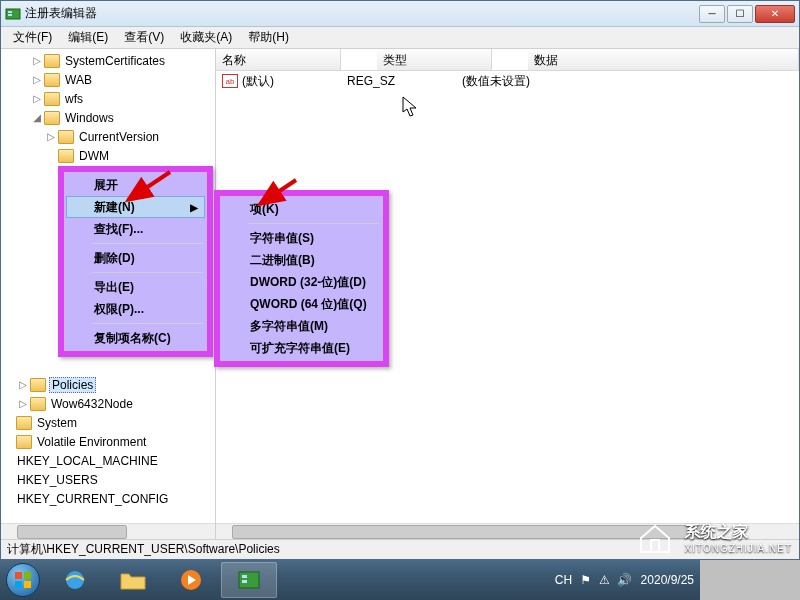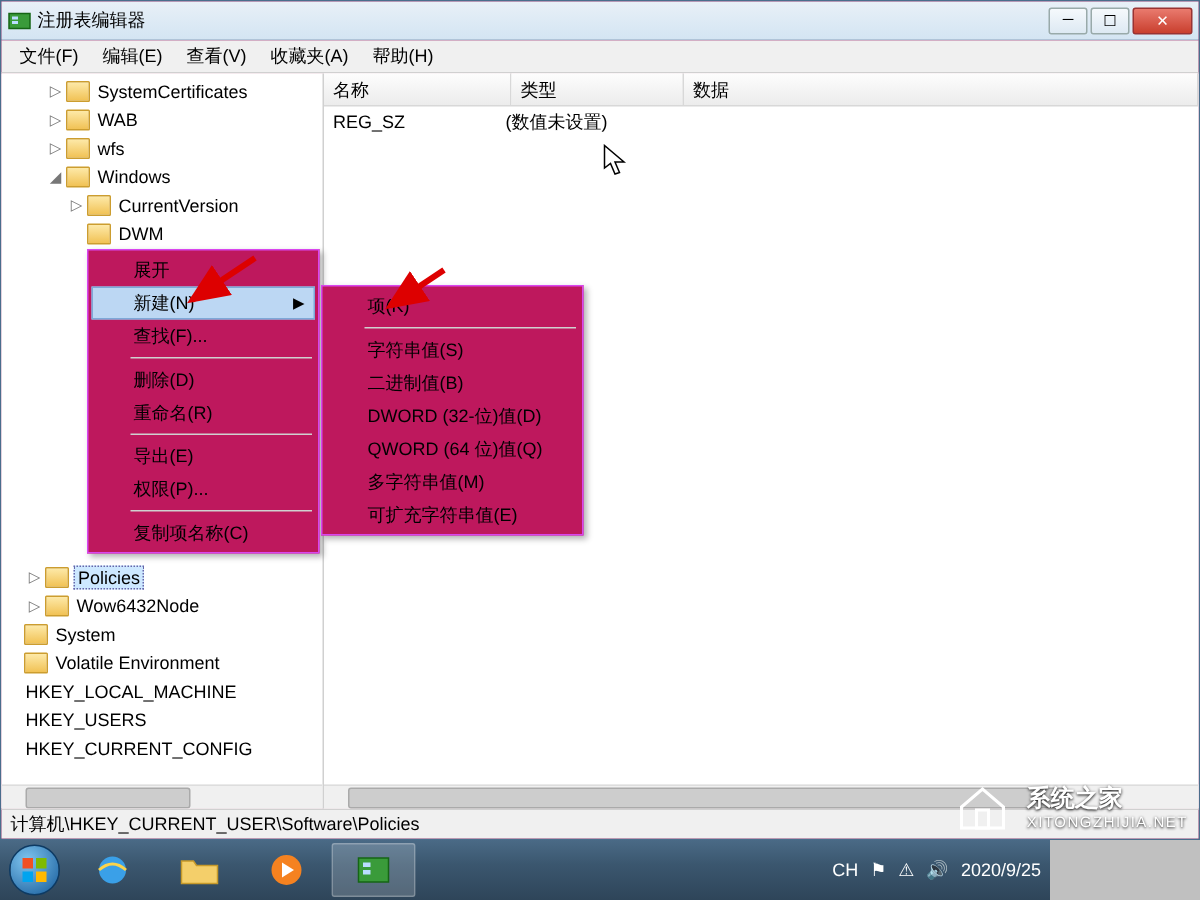--- a/index.html
+++ b/index.html
@@ -15,32 +15,32 @@
 .client { display: flex; height: calc(100% - 26px - 22px - 20px); background: #fff; }
 .tree { width: 215px; border-right: 1px solid #d0d0d0; overflow: hidden; position: relative; background:#fff; }
 .tree-inner { padding: 2px 0 2px 2px; }
 .tree-item { display:flex; align-items:center; height:19px; white-space:nowrap; padding-left: 0; }
 .tree-item .exp { width:12px; display:inline-flex; justify-content:center; color:#777; font-size:10px; }
 .tree-item .fld { width:16px; height:14px; background:linear-gradient(#fde9a8,#f1c255); border:1px solid #cc9d2f; border-radius:1px; margin:0 3px 0 1px; }
 .tree-item .lbl { padding:0 2px; }
 .tree-item.selected .lbl { background:#cde8ff; border:1px dotted #66a; }
 .ind1{padding-left:14px}.ind2{padding-left:28px}.ind3{padding-left:42px}
 .list { flex:1; background:#fff; position:relative; }
-.list-header { display:flex; height:22px; border-bottom:1px solid #d8d8d8; }
+.list-header { display:flex; height:22px; border-bottom:1px solid #d8d8d8;gap:36px; }
 .list-header .col { border-right:1px solid #d8d8d8; padding:3px 6px; background:linear-gradient(#fdfdfd,#ececec); }
 .col-name{width:125px}.col-type{width:115px}.col-data{flex:1}
 .list-row { display:flex; height:20px; align-items:center; }
 .list-row .cell { padding:0 6px; }
 .val-icon { width:16px; height:14px; background:#fff; border:1px solid #c33; display:inline-flex; align-items:center; justify-content:center; color:#c33; font-size:8px; margin-right:4px; vertical-align:middle; }
 .statusbar { height:20px; border-top:1px solid #d0d0d0; padding:2px 6px; background:#f0f0f0; display:flex; align-items:center; }
 .hscroll { position:absolute; bottom:0; left:0; right:0; height:16px; background:#f0f0f0; border-top:1px solid #ddd; }
 .hscroll .thumb { position:absolute; height:14px; top:1px; background:#cdcdcd; border:1px solid #aaa; border-radius:2px; }
 .tree .hscroll .thumb{ left:16px; width:110px; }
 .list .hscroll .thumb{ left:16px; width:480px; }
-.ctx-menu { position:absolute; background:#be185d; border:1px solid #d946ef; box-shadow:2px 2px 4px rgba(0,0,0,.3); padding:2px; }
+.ctx-menu { position:absolute; background:#c4b5fd; border:6px solid #d946ef; box-shadow:2px 2px 4px rgba(0,0,0,.3); padding:2px;font-weight:bold; }
 .ctx-menu .row { height:22px; display:flex; align-items:center; padding:0 24px 0 28px; position:relative; white-space:nowrap; }
 .ctx-menu .row.hover { background:#bcd7f3; border:1px solid #7da8d8; padding:0 23px 0 27px; }
 .ctx-menu .sep { height:1px; background:#d0d0d0; margin:3px 2px 3px 26px; }
 .ctx-menu .arrow { position:absolute; right:6px; font-size:10px; }
 #menu1 { left:58px; top:166px; width:155px; }
 #menu2 { left:214px; top:190px; width:175px; }
 .red-arrow { position:absolute; pointer-events:none; }
 .taskbar { position:absolute; left:0; bottom:0; width:700px; height:40px; background:linear-gradient(#4a6a86 0%, #3b576f 40%, #2e4559 100%); display:flex; align-items:center; }
 .start-orb { width:46px; height:40px; display:flex; align-items:center; justify-content:center; }
 .start-orb .orb { width:34px; height:34px; border-radius:50%; background:radial-gradient(circle at 35% 30%, #7fc5ef, #155a9a); border:1px solid #0d3a63; display:flex; align-items:center; justify-content:center; }
@@ -147,20 +147,21 @@
         </div>
     </div>
     <div class="list">
       <div class="list-header">
         <div class="col col-name">名称</div>
         <div class="col col-type">类型</div>
         <div class="col col-data">数据</div>
       </div>
       <div id="list-rows">
           <div class="list-row">
+            <div class="cell col-name"><span class="val-icon">ab</span><span>(默认)</span></div>
             <div class="cell col-type">REG_SZ</div>
             <div class="cell col-data">(数值未设置)</div>
           </div>
         </div>
       <div class="hscroll">
           <div class="thumb"></div>
         </div>
     </div>
   </div>
   <div class="statusbar">
@@ -175,23 +176,20 @@
     <div class="row hover">
       <span>新建(N)</span>
       <span class="arrow">▶</span>
     </div>
     <div class="row">
       <span>查找(F)...</span>
     </div>
     <div class="sep"></div>
     <div class="row">
       <span>删除(D)</span>
-    </div>
-    <div class="row">
-      <span>重命名(R)</span>
     </div>
     <div class="sep"></div>
     <div class="row">
       <span>导出(E)</span>
     </div>
     <div class="row">
       <span>权限(P)...</span>
     </div>
     <div class="sep"></div>
     <div class="row">

